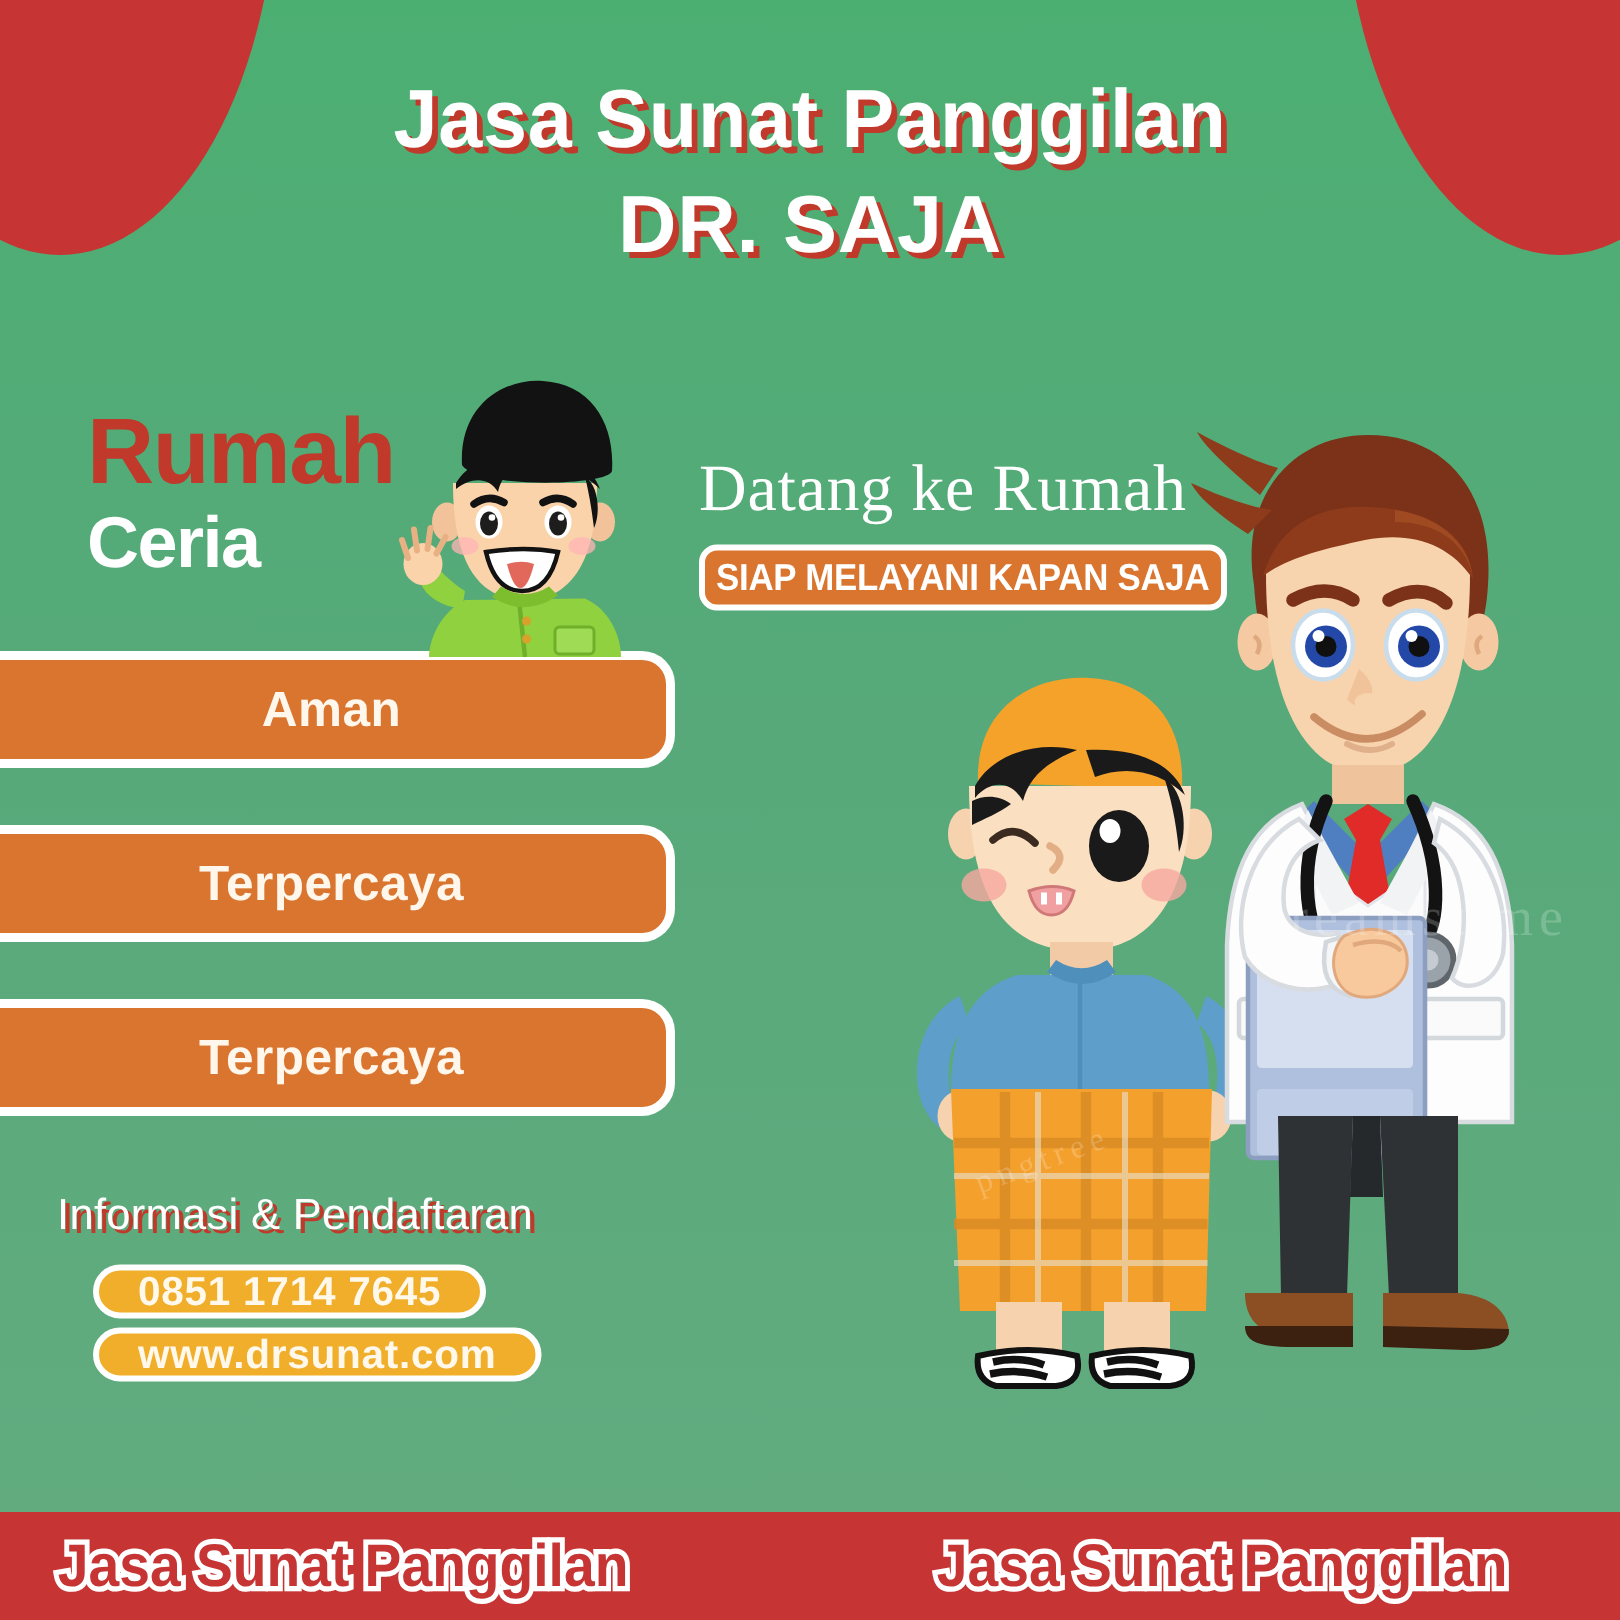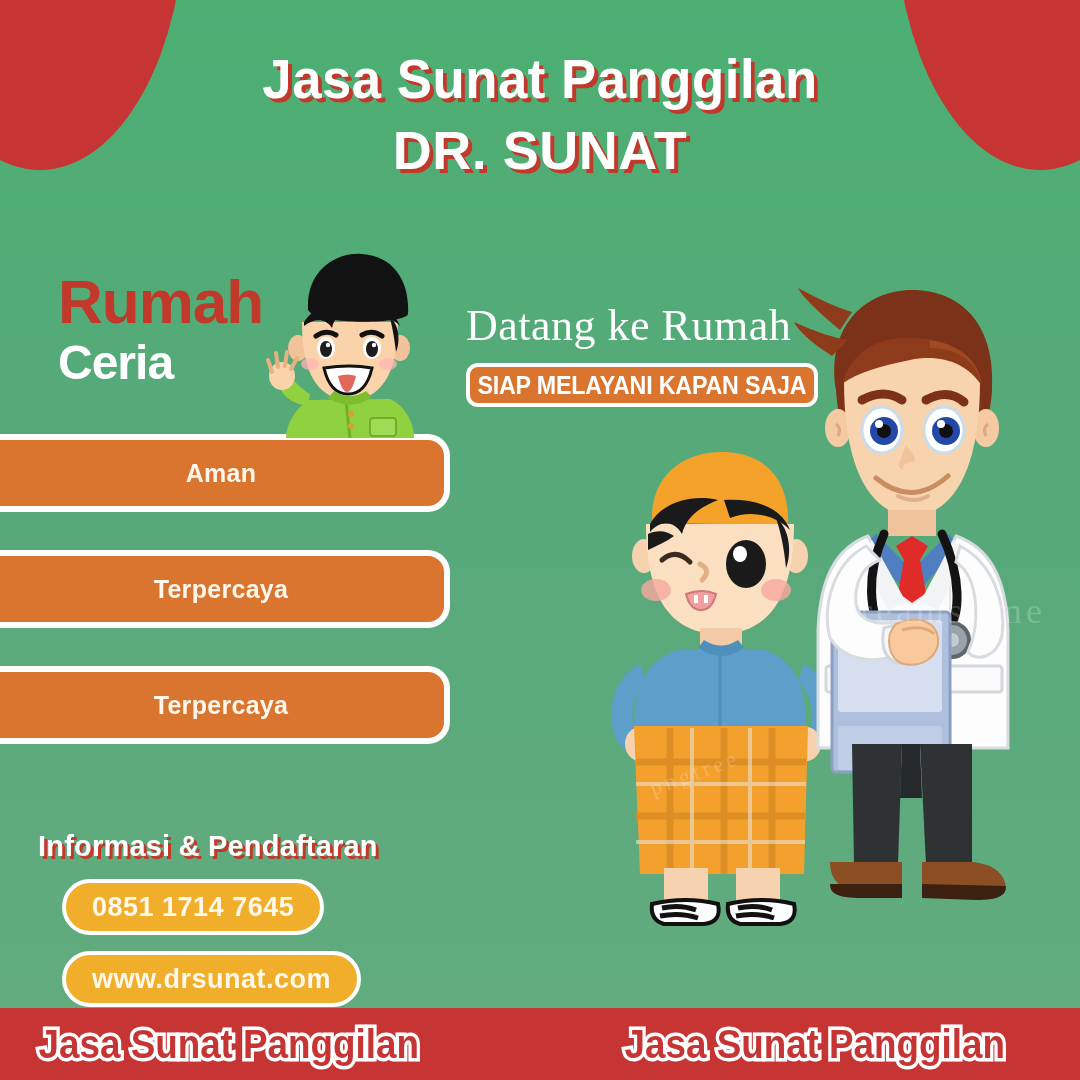--- a/index.html
+++ b/index.html
@@ -63,39 +63,39 @@
     width:480px; height:78px;
     background:#D9752E;
     border:6px solid #ffffff;
     border-left:none;
     border-radius:0 22px 22px 0;
     display:flex; align-items:center; justify-content:center;
     margin-bottom:38px;
     box-sizing:border-box;
   }
   .feature-pill span {
-    color:#FFF6EC; font-size:25px; font-weight:bold;
+    color:#FFF6EC; font-size:33px; font-weight:bold;
     padding-left:28px; letter-spacing:.3px;
   }
 
   
   #contact { position:absolute; left:36px; top:794px; z-index:6; }
   #contact-heading {
-    color:#ffffff; font-size:29px; font-weight:bold;
+    color:#ffffff; font-size:29px; font-weight:normal;
     text-shadow:3px 3px 0 #C0392B;
-    letter-spacing:.2px; margin-bottom:16px; padding-left:2px;margin-top:36px;
+    letter-spacing:.2px; margin-bottom:16px; padding-left:2px;
   }
   .gold-pill {
     background:#F0AE2A;
     border:4px solid #ffffff;
     border-radius:40px;
-    height:56px;
+    height:36px;
     display:inline-flex; align-items:center; justify-content:flex-end;
     padding:0 26px;
-    margin-bottom:16px;
+    margin-bottom:6px;
   }
   .gold-pill span { color:#FFF8EB; font-size:27px; font-weight:bold; letter-spacing:.5px; }
   #phone-pill { margin-left:26px; }
   #web-pill   { margin-left:26px; }
 
   
   #right-head { position:absolute; left:466px; top:300px; z-index:6; }
   #datang {
     font-family:"Liberation Serif", serif;
     color:#ffffff; font-size:44px; letter-spacing:.5px;
@@ -145,21 +145,21 @@
 </head>
 <body>
 
 <div id="poster">
 
   <div class="corner-blob left"></div>
   <div class="corner-blob right"></div>
 
   <div id="header">
     <div class="head-line" id="head1">Jasa Sunat Panggilan</div>
-    <div class="head-line" id="head2">DR. SUNAT</div>
+    <div class="head-line" id="head2">DR. SAJA</div>
   </div>
 
   <div id="sunat-ceria">
     <span id="sunat-word">Rumah</span>
     <span id="ceria-word">Ceria</span>
   </div>
 
   <div id="features">
     <div class="feature-pill">
       <span>Aman</span>

